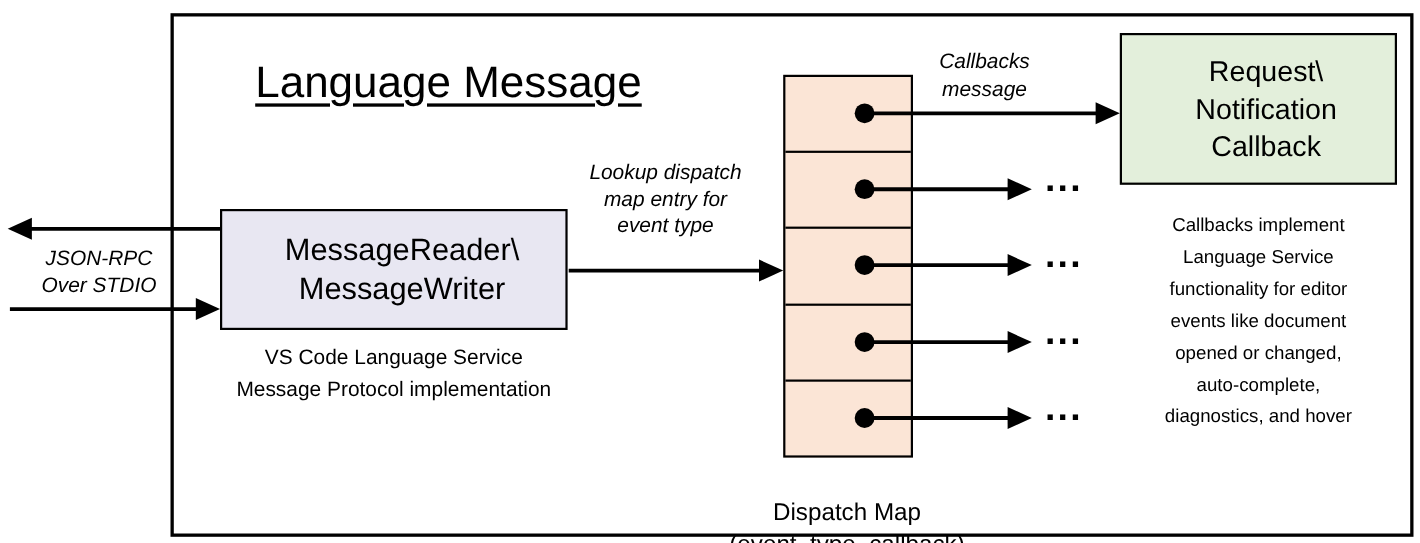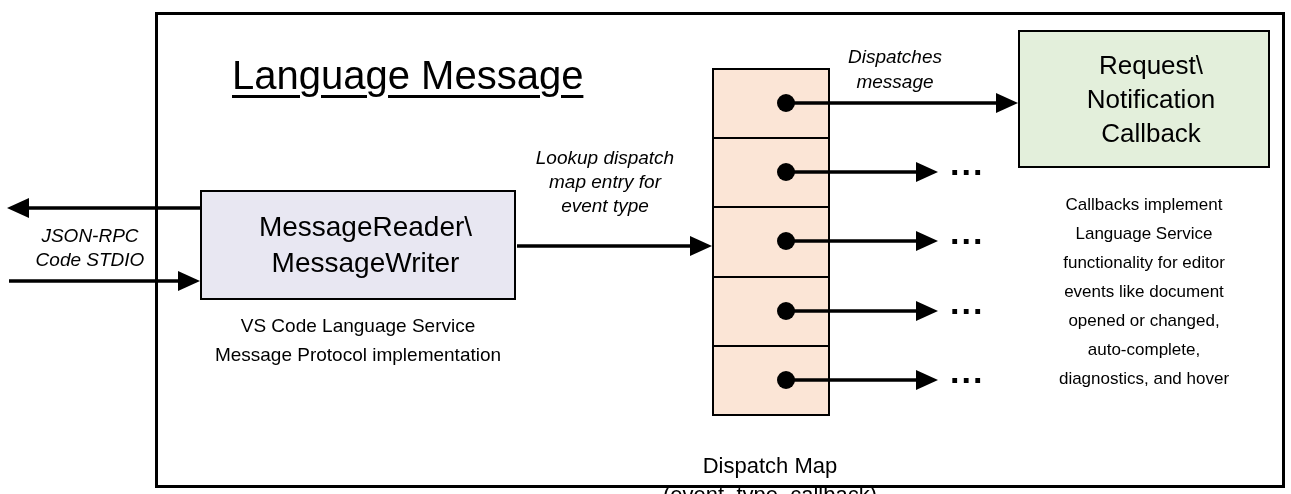--- a/index.html
+++ b/index.html
@@ -155,21 +155,21 @@
 </head>
 <body>
 
 <div class="canvas">
 
   <div class="outer-box"></div>
 
   <div class="title">Language Message</div>
 
   <div class="io-label ml">JSON-RPC
-Code STDIO</div>
+Over STDIO</div>
 
   <div class="message-box">
     <span class="ml">MessageReader\
 MessageWriter</span>
   </div>
 
   <div class="message-caption ml">VS Code Language Service
 Message Protocol implementation</div>
 
   <div class="lookup-label ml">Lookup dispatch
@@ -180,21 +180,21 @@
     <div class="dispatch-cell"></div>
     <div class="dispatch-cell"></div>
     <div class="dispatch-cell"></div>
     <div class="dispatch-cell"></div>
     <div class="dispatch-cell"></div>
   </div>
 
   <div class="dispatch-caption ml">Dispatch Map
 (event_type, callback)</div>
 
-  <div class="dispatches-label ml">Dispatches
+  <div class="dispatches-label ml">Callbacks
 message</div>
 
   <div class="callback-box">
     <span class="ml">Request\
 Notification
 Callback</span>
   </div>
 
   <div class="callback-note ml">Callbacks implement
 Language Service

